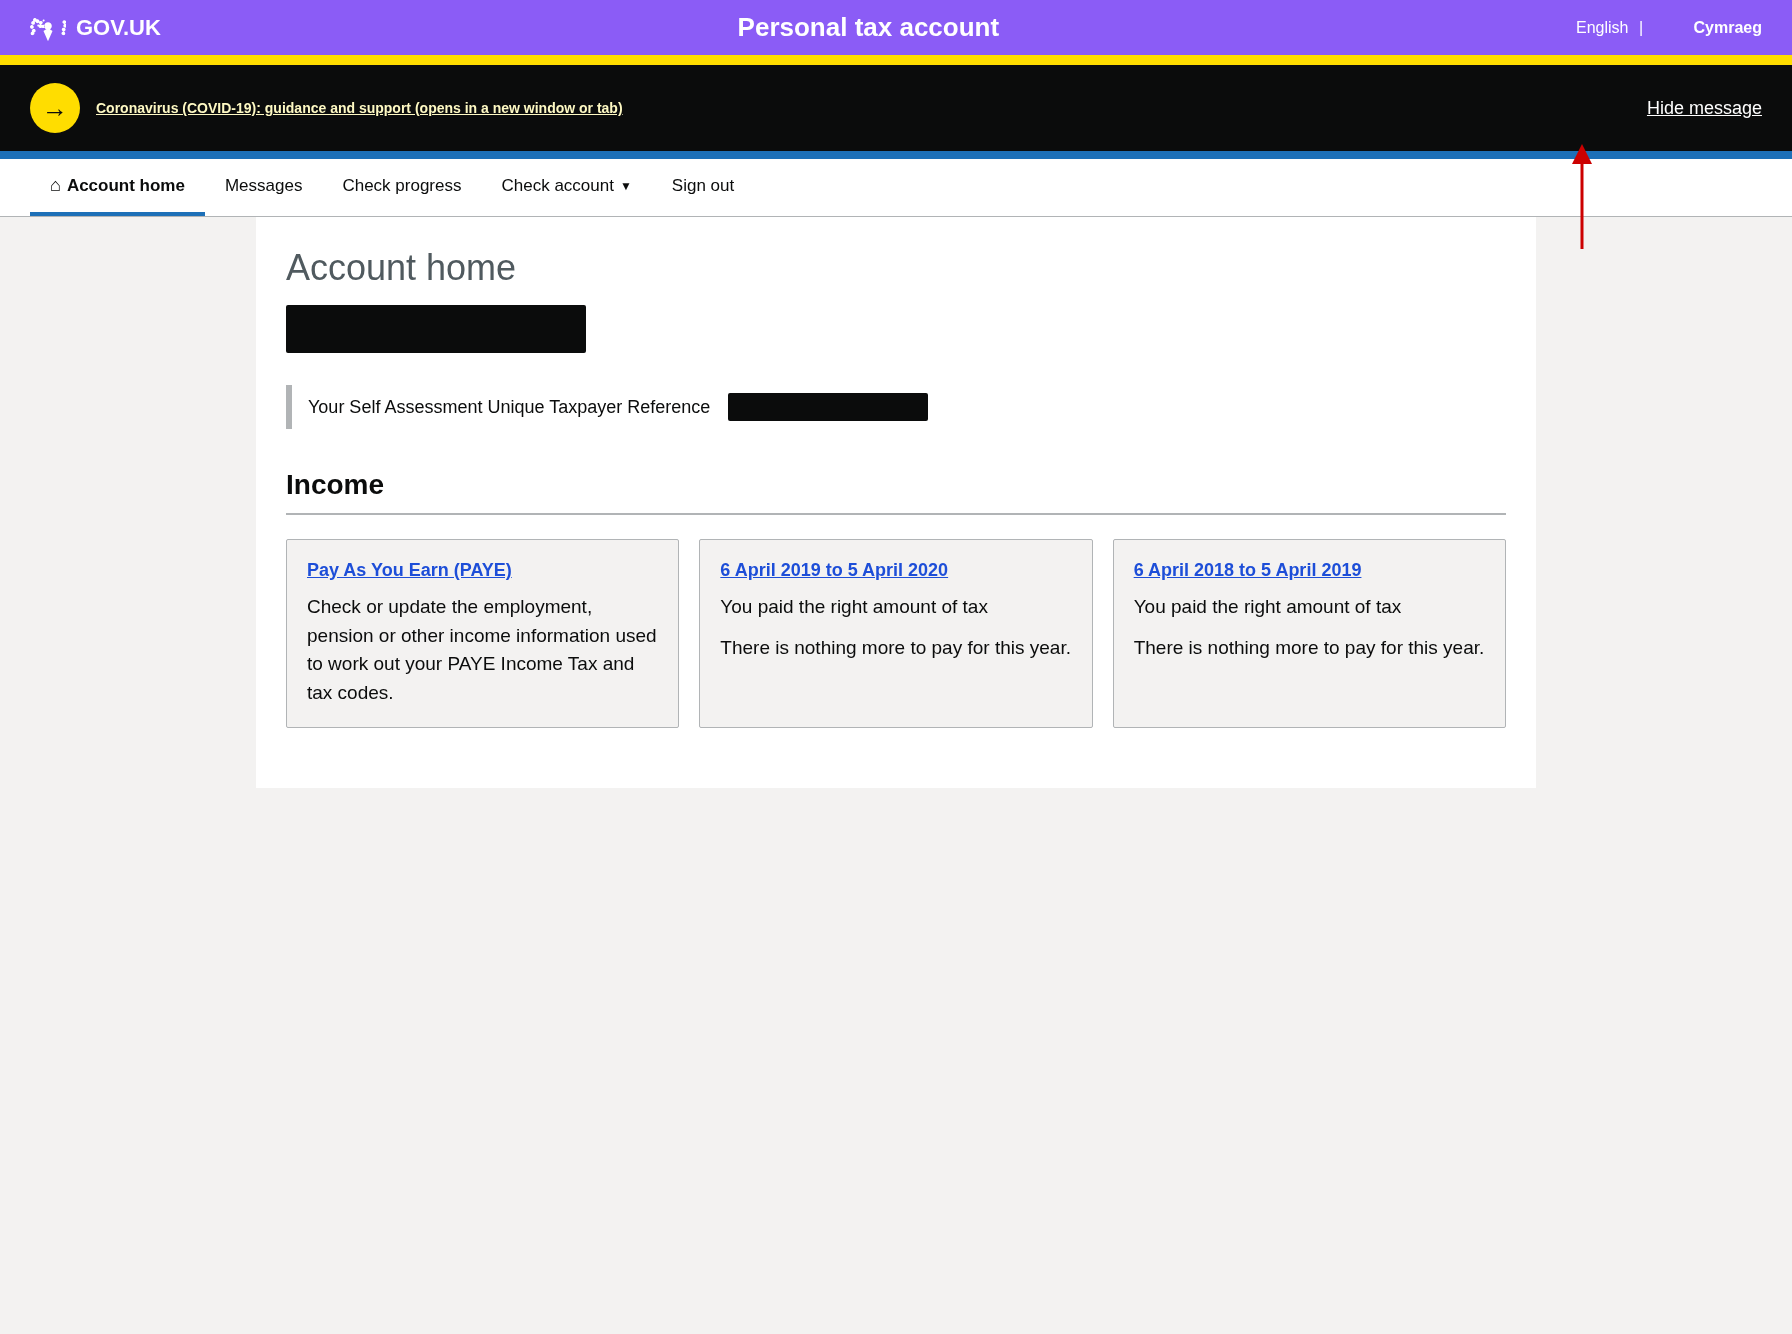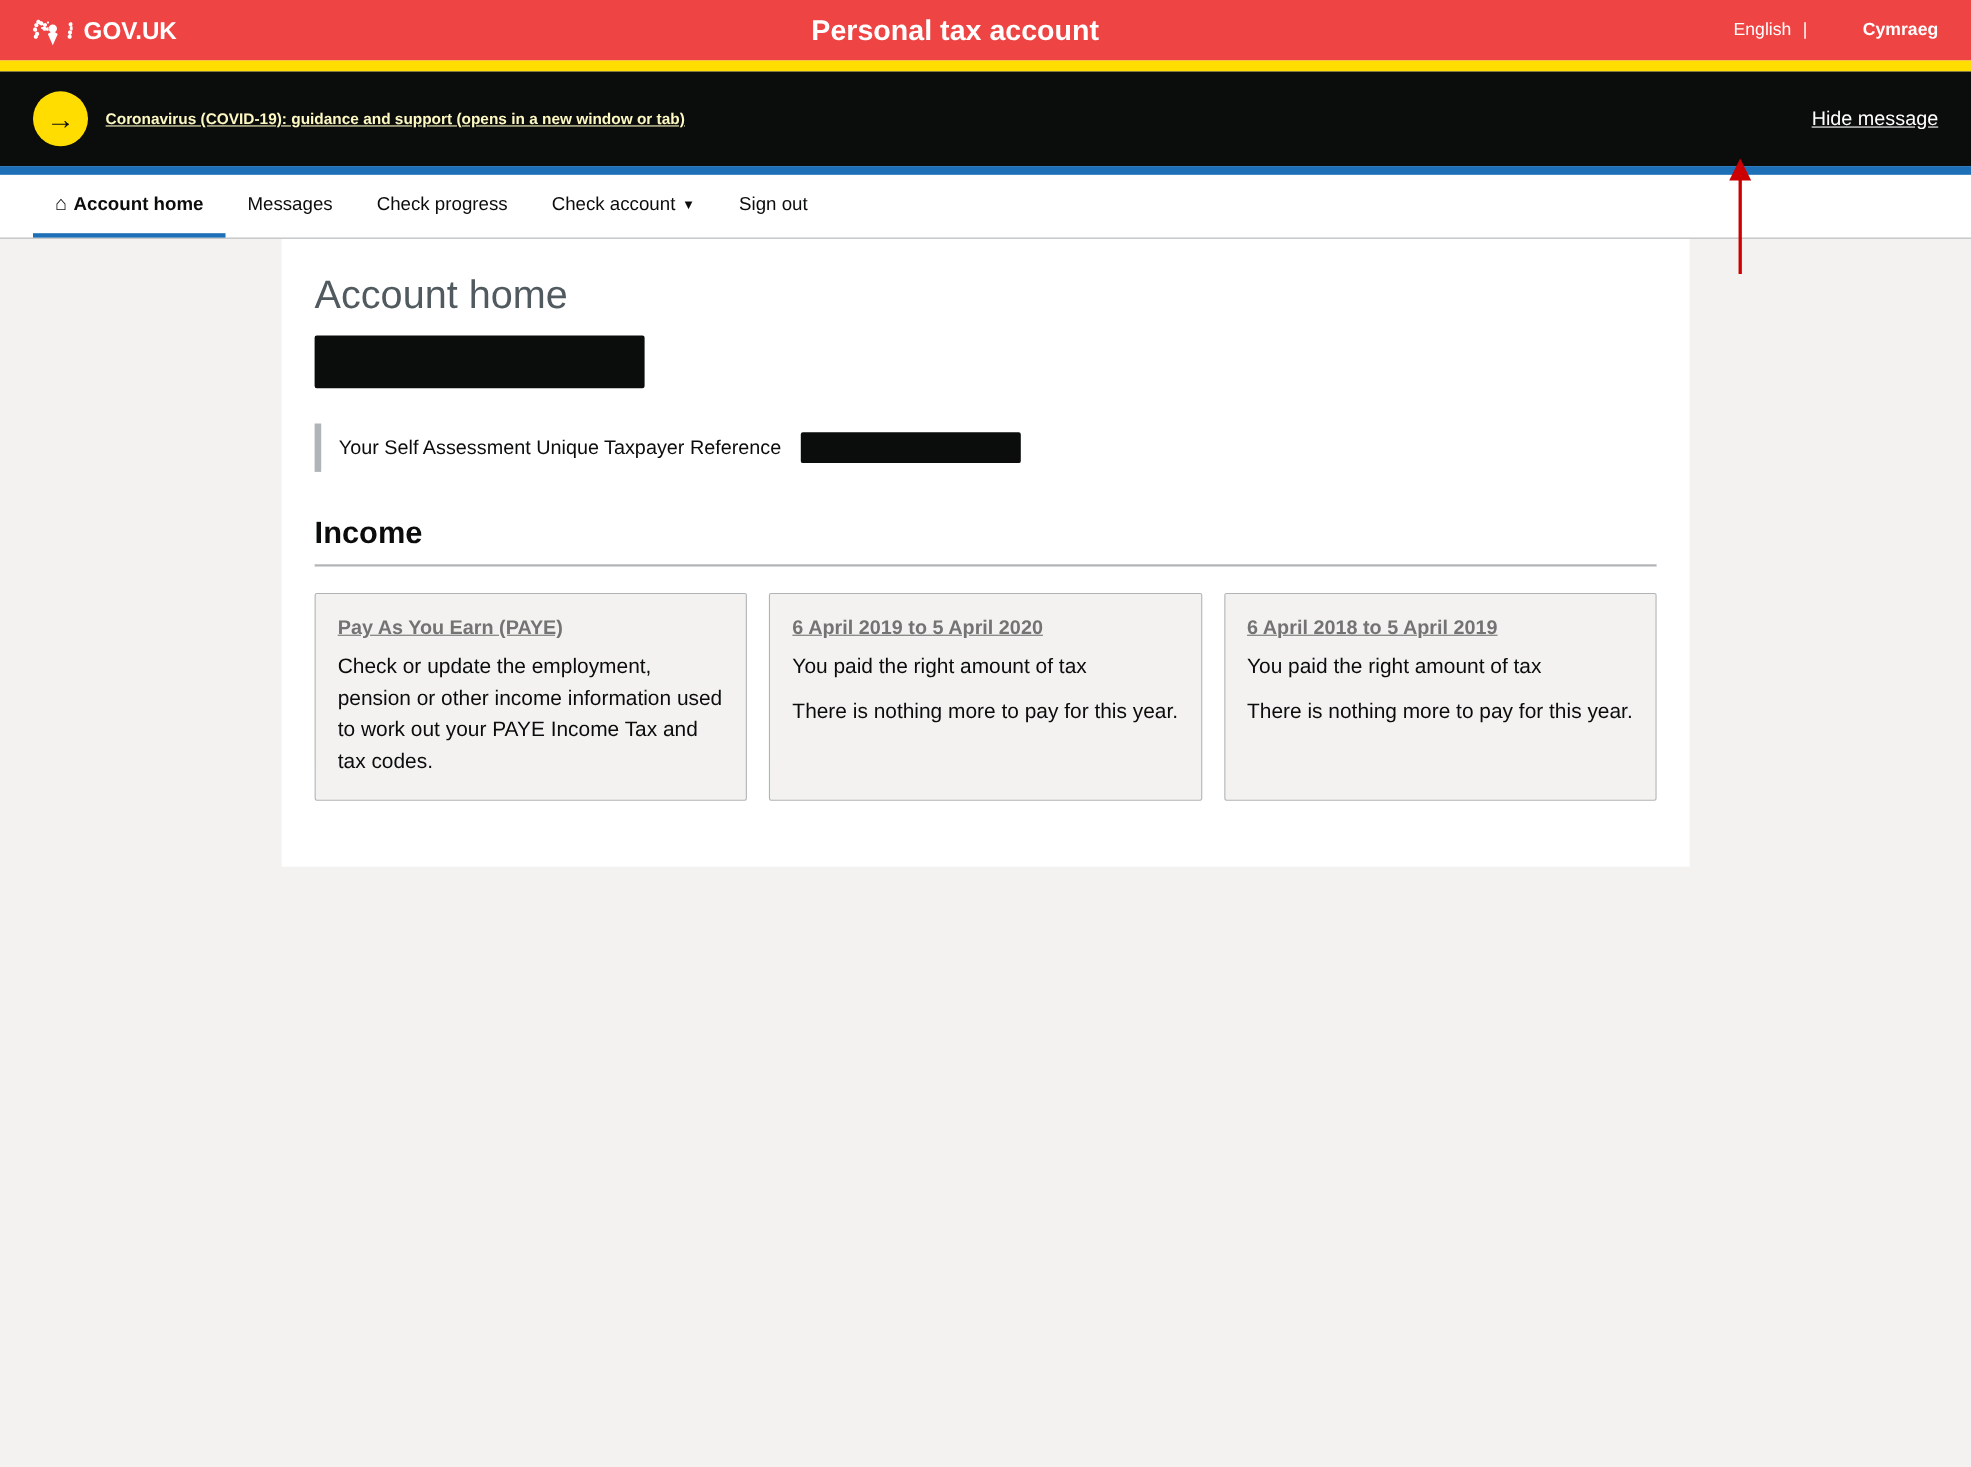--- a/index.html
+++ b/index.html
@@ -10,21 +10,21 @@
 
     body {
       font-family: "GDS Transport", Arial, sans-serif;
       background: #f3f2f1;
       font-size: 16px;
       color: #0b0c0c;
     }
 
     
     .header {
-      background: #ef4444;
+      background: #8b5cf6;
       padding: 12px 30px;
       display: flex;
       align-items: center;
       justify-content: space-between;
     }
 
     .header-logo {
       display: flex;
       align-items: center;
       gap: 10px;
@@ -226,21 +226,21 @@
 
     .card {
       flex: 1;
       background: #f3f2f1;
       border: 1px solid #b1b4b6;
       padding: 20px;
       border-radius: 2px;
     }
 
     .card-title {
-      color: #737373;
+      color: #1d4ed8;
       font-size: 18px;
       font-weight: 700;
       margin-bottom: 12px;
       text-decoration: underline;
       cursor: pointer;
     }
 
     .card-text {
       font-size: 19px;
       color: #0b0c0c;

